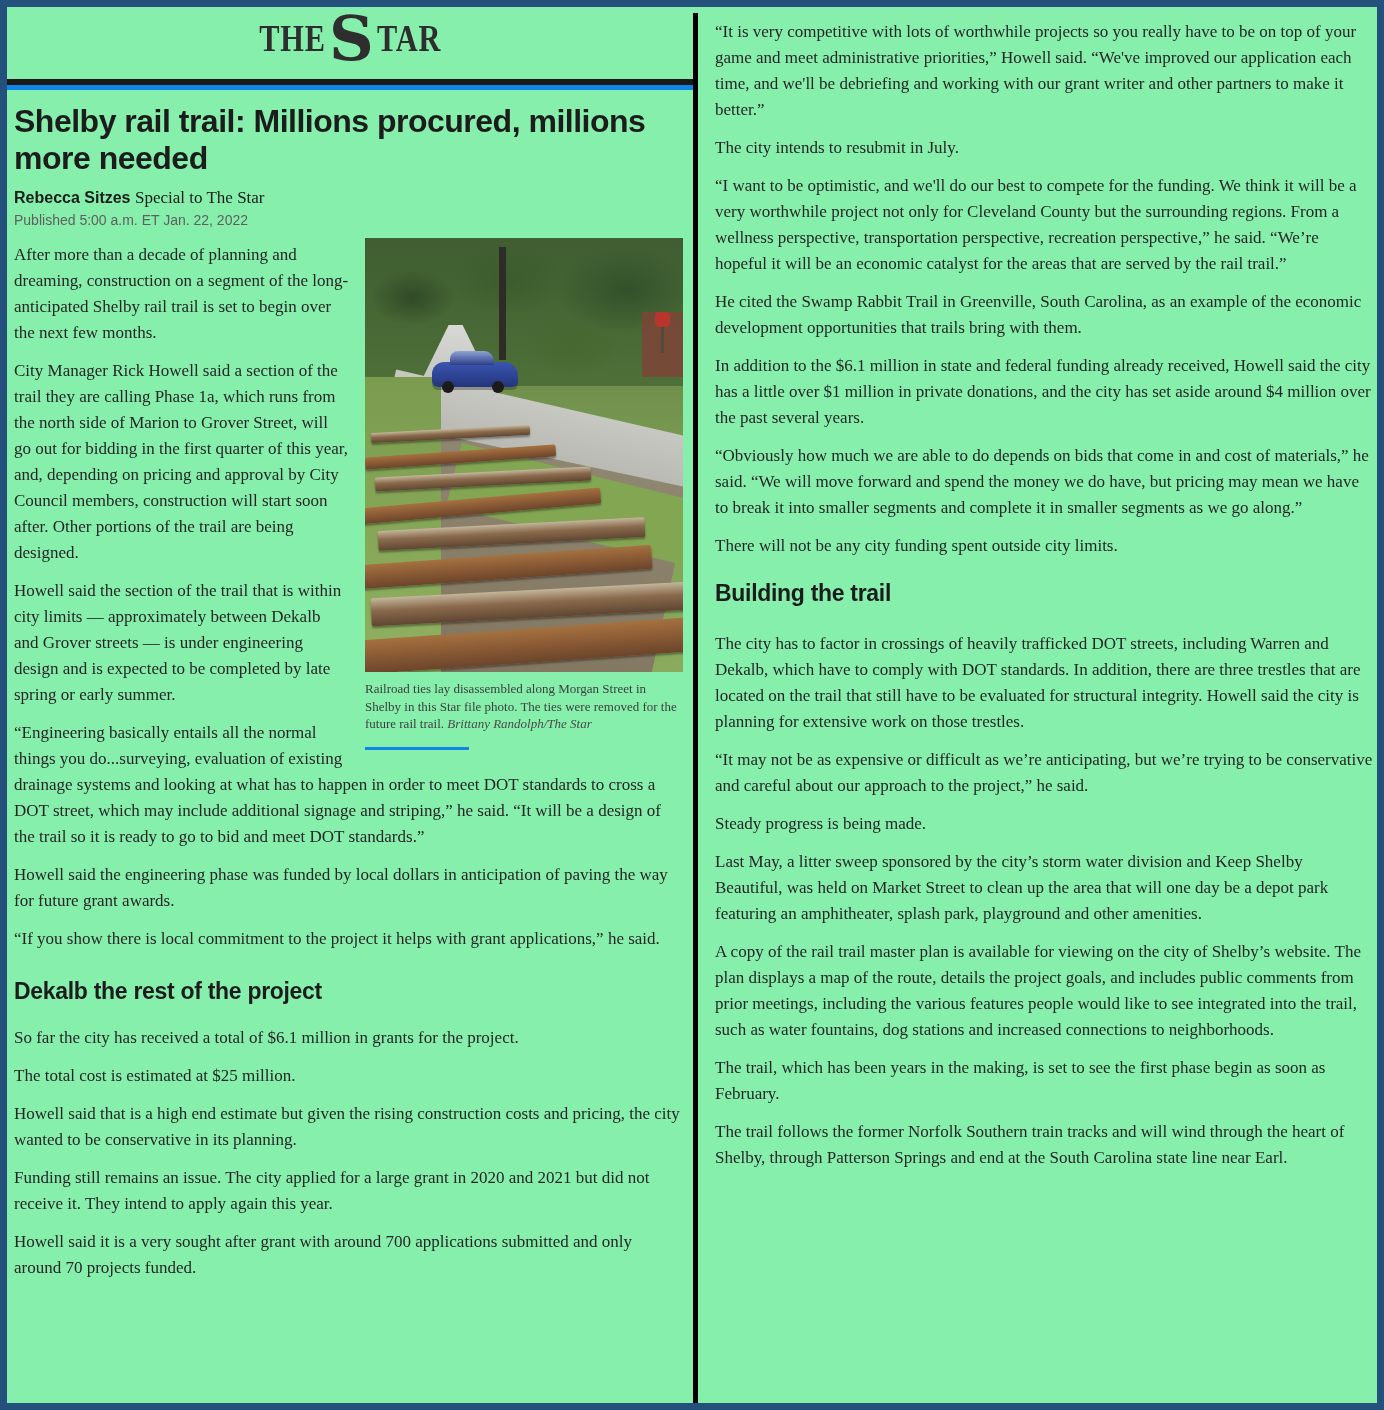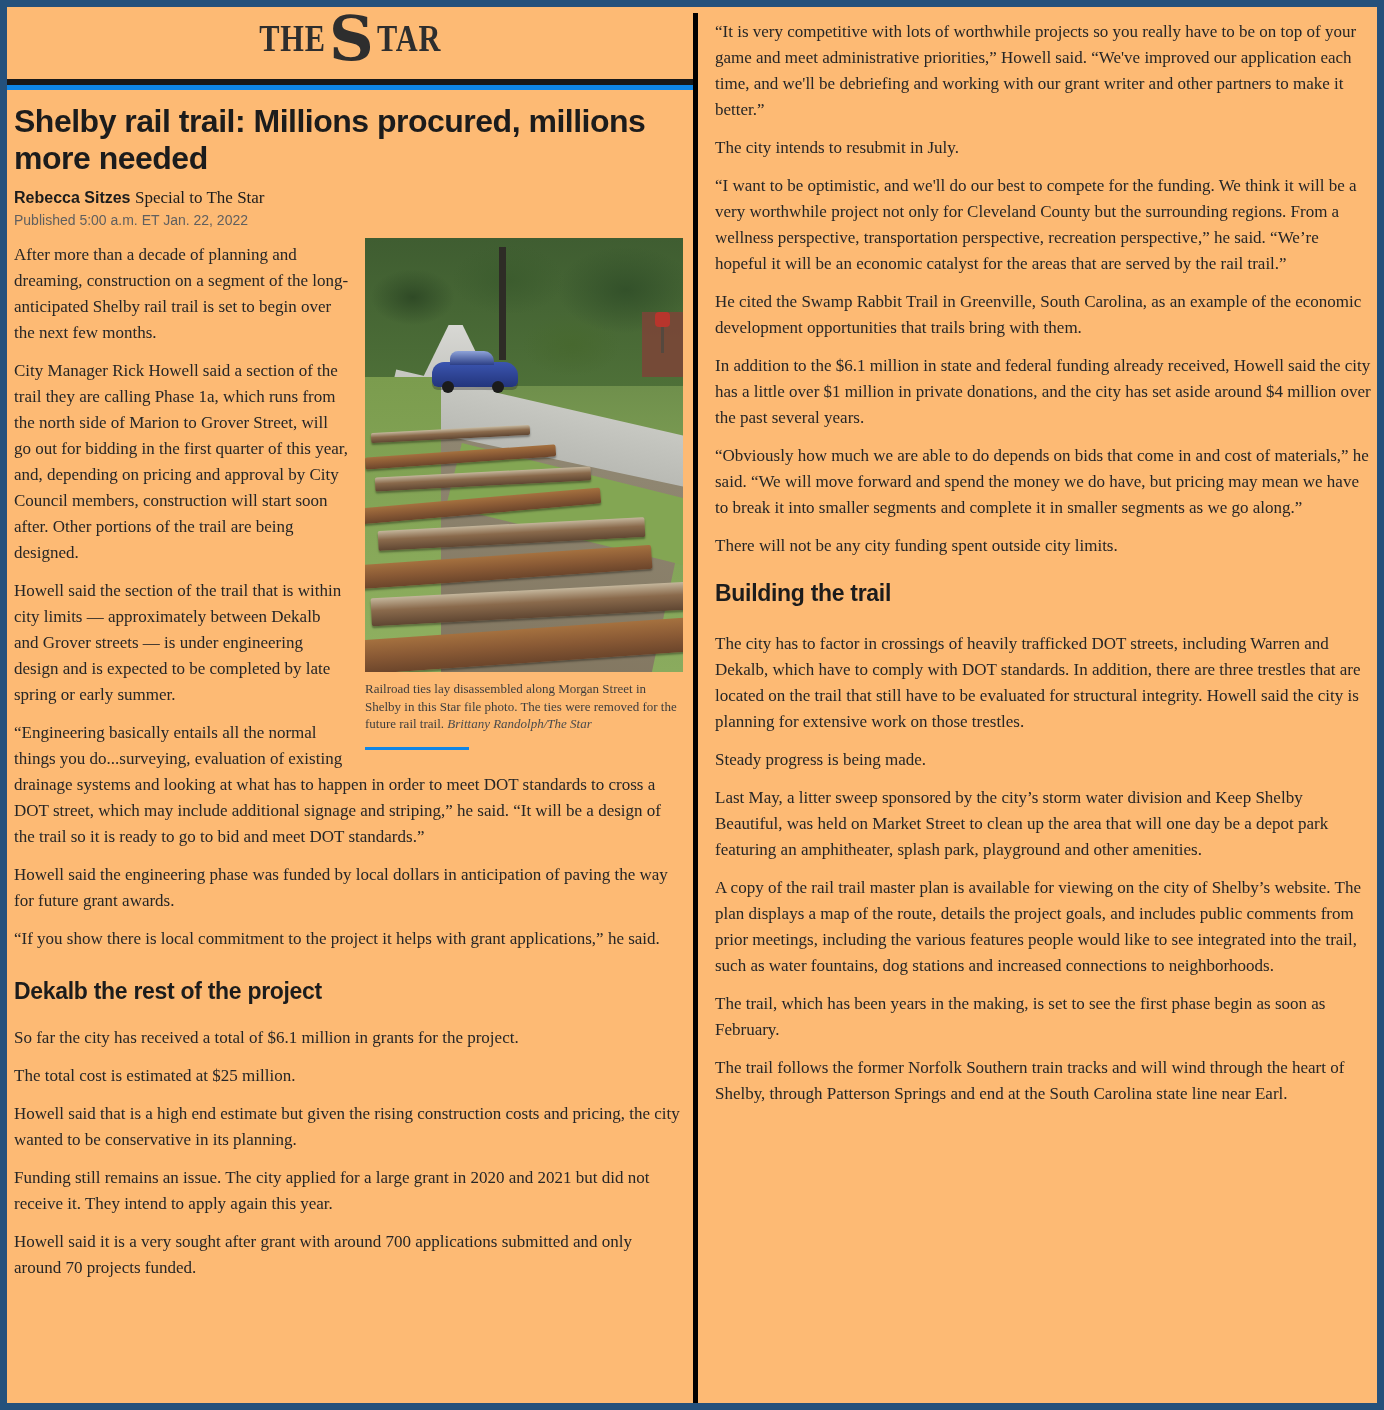--- a/index.html
+++ b/index.html
@@ -1,20 +1,20 @@
 <!DOCTYPE html>
 <html><head>
 <meta charset="utf-8">
 <style>
   html,body { margin:0; padding:0; background:#ffffff; }
   .page {
     box-sizing:border-box;
     width:1384px; height:1410px;
     border:7px solid #24517c;
-    background:#fdba74;
+    background:#86efac;
     display:flex;
     overflow:hidden;
     font-family:"Liberation Serif", serif;
   }
   
   .col-left { width:686px; flex:none; overflow:hidden; }
   .masthead { text-align:center; padding:10px 0 6px; height:56px; }
   .logo { color:#2e2e2e; font-family:"Liberation Serif", serif; font-weight:700; white-space:nowrap; }
   .logo-the, .logo-tar { font-size:37px; letter-spacing:1px; display:inline-block; transform:scaleX(.82); }
   .logo-s { font-family:"DejaVu Serif", serif; font-size:62px; line-height:0; position:relative; top:9px; margin:0 -4px; display:inline-block; }
@@ -164,20 +164,21 @@
       <p>The city intends to resubmit in July.</p>
       <p>“I want to be optimistic, and we'll do our best to compete for the funding. We think it will be a very worthwhile project not only for Cleveland County but the surrounding regions. From a wellness perspective, transportation perspective, recreation perspective,” he said. “We’re hopeful it will be an economic catalyst for the areas that are served by the rail trail.”</p>
       <p>He cited the Swamp Rabbit Trail in Greenville, South Carolina, as an example of the economic development opportunities that trails bring with them.</p>
       <p>In addition to the $6.1 million in state and federal funding already received, Howell said the city has a little over $1 million in private donations, and the city has set aside around $4 million over the past several years.</p>
       <p>“Obviously how much we are able to do depends on bids that come in and cost of materials,” he said. “We will move forward and spend the money we do have, but pricing may mean we have to break it into smaller segments and complete it in smaller segments as we go along.”</p>
       <p>There will not be any city funding spent outside city limits.</p>
 
       <h2 class="section-heading">Building the trail</h2>
 
       <p>The city has to factor in crossings of heavily trafficked DOT streets, including Warren and Dekalb, which have to comply with DOT standards. In addition, there are three trestles that are located on the trail that still have to be evaluated for structural integrity. Howell said the city is planning for extensive work on those trestles.</p>
+      <p>“It may not be as expensive or difficult as we’re anticipating, but we’re trying to be conservative and careful about our approach to the project,” he said.</p>
       <p>Steady progress is being made.</p>
       <p>Last May, a litter sweep sponsored by the city’s storm water division and Keep Shelby Beautiful, was held on Market Street to clean up the area that will one day be a depot park featuring an amphitheater, splash park, playground and other amenities.</p>
       <p>A copy of the rail trail master plan is available for viewing on the city of Shelby’s website. The plan displays a map of the route, details the project goals, and includes public comments from prior meetings, including the various features people would like to see integrated into the trail, such as water fountains, dog stations and increased connections to neighborhoods.</p>
       <p>The trail, which has been years in the making, is set to see the first phase begin as soon as February.</p>
       <p>The trail follows the former Norfolk Southern train tracks and will wind through the heart of Shelby, through Patterson Springs and end at the South Carolina state line near Earl.</p>
     </div>
   </div>
 
 </div>
 

